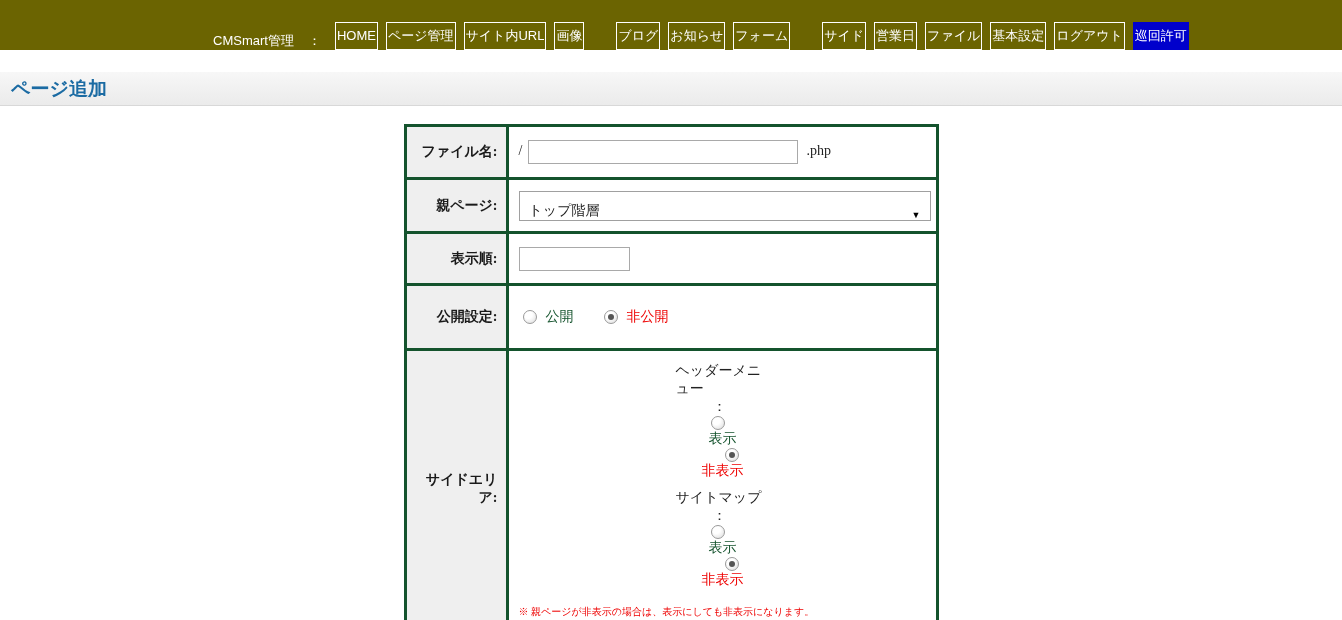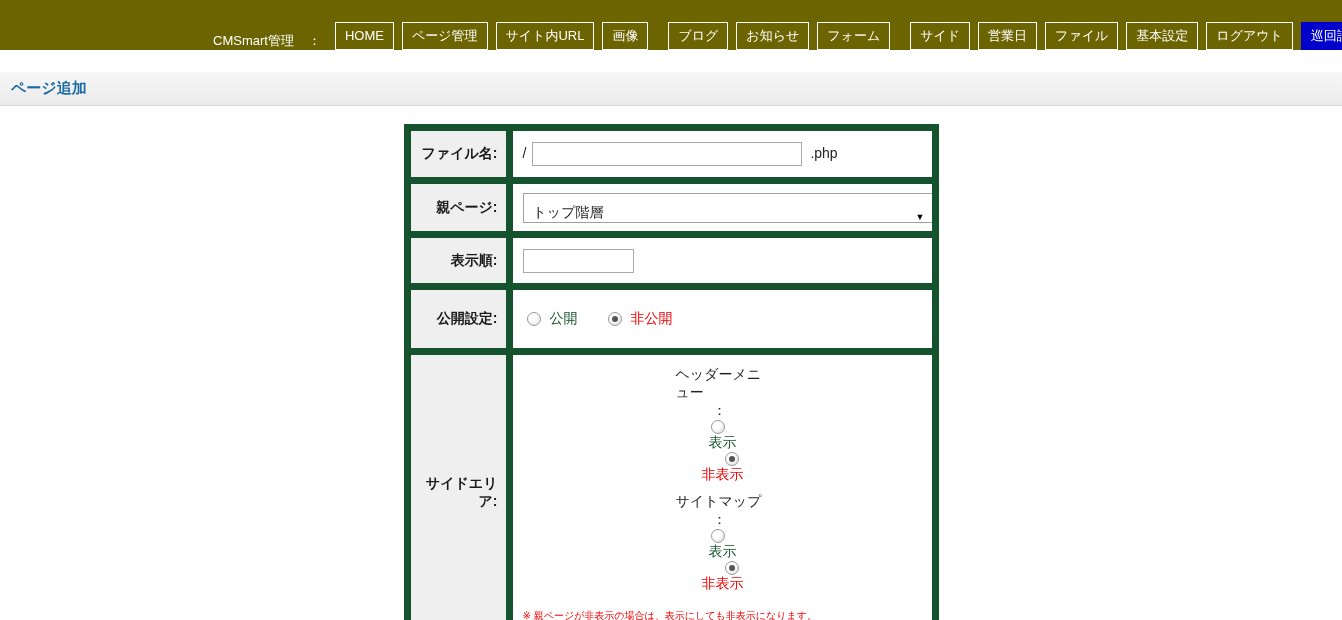--- a/index.html
+++ b/index.html
@@ -21,50 +21,50 @@
   }
   .brand { margin-right:14px; }
   .brand-colon { margin-right:14px; }
   .nav-btn {
     display:inline-block;
     border:1px solid #ffffff;
     background:transparent;
     color:#ffffff;
     font-size:13px;
     font-family:inherit;
-    padding:5px 9px;
+    padding:5px 1px;
     margin-right:8px;
     line-height:1.2;
     cursor:pointer;
   }
-  .nav-btn.gap-lg { margin-left:12px; }
+  .nav-btn.gap-lg { margin-left:24px; }
   .nav-btn.patrol {
     background:#0000cc;
     border-color:#0000cc;
   }
 
   
   .titlebar {
     margin-top:22px;
     height:34px;
     background:linear-gradient(#f7f7f7,#ebebeb);
     border-bottom:1px solid #d8d8d8;
     display:flex; align-items:center;
     padding-left:11px;
   }
   .page-title {
     color:#1b6ba3;
     font-weight:bold;
-    font-size:15px;
+    font-size:19px;
   }
 
   
   .form-wrap { margin-top:18px; display:flex; justify-content:center; }
   table.form { border-collapse:collapse; width:535px; table-layout:fixed; }
-  table.form td { border:7px solid #14532d; font-size:14px; vertical-align:middle; }
+  table.form td { border:3px solid #14532d; font-size:14px; vertical-align:middle;font-family:Liberation Serif, serif; }
   td.cell-label {
     background:#efefef;
     width:102px;
     text-align:right;
     padding-right:8px;
     font-weight:bold;
     color:#1a1a1a;
   }
   td.cell-value { background:#fff; padding:8px 9px 8px 10px; }
 

